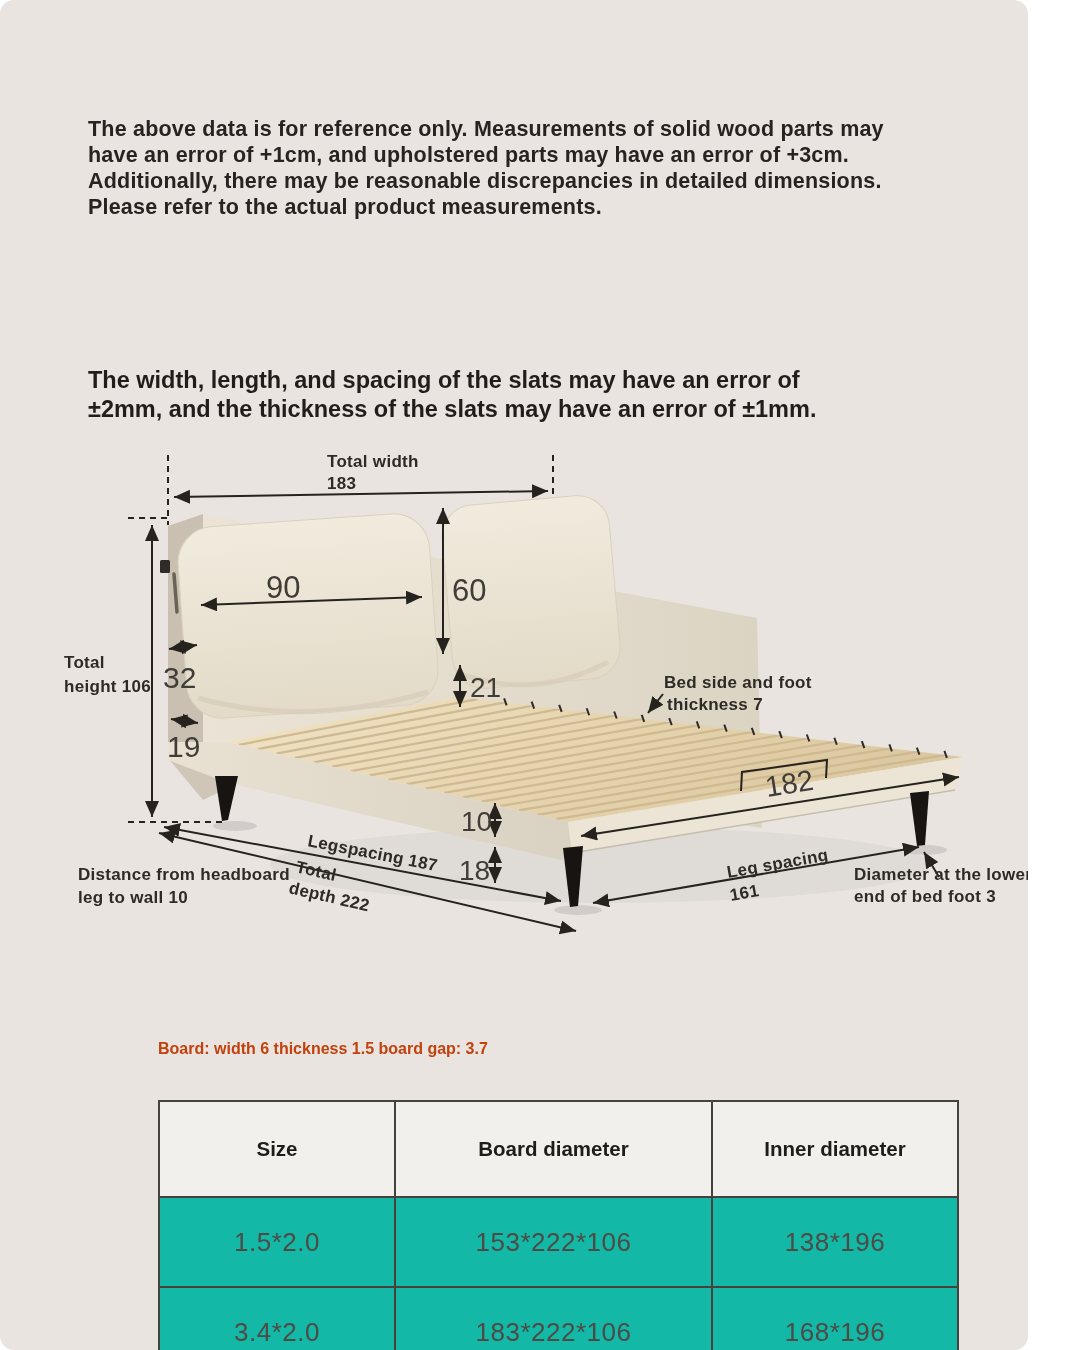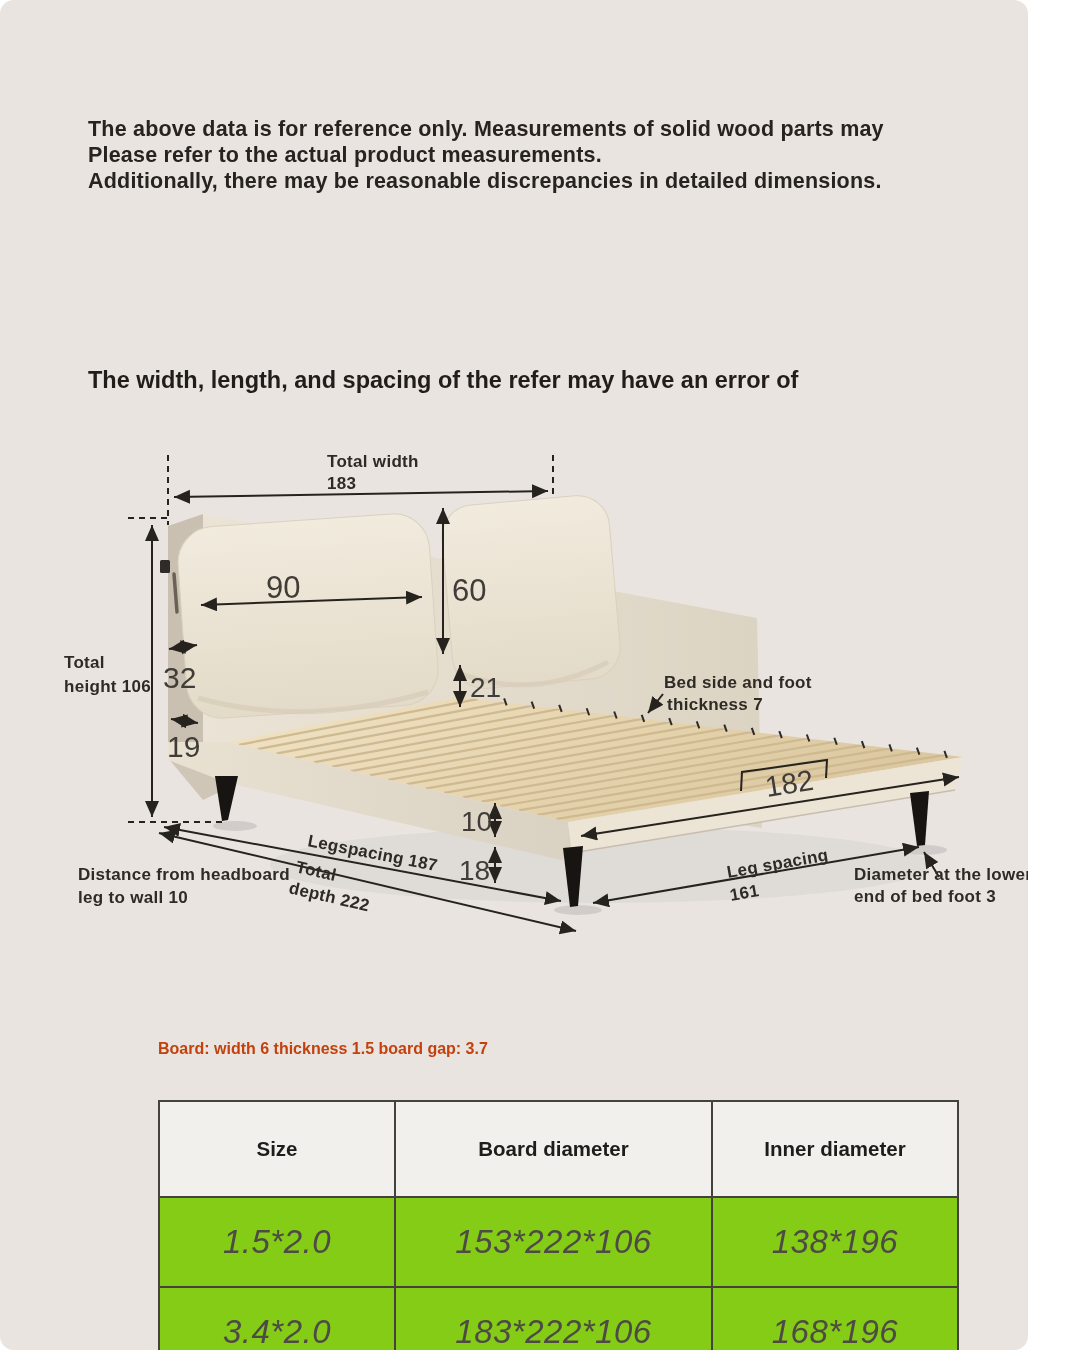--- a/index.html
+++ b/index.html
@@ -6,39 +6,41 @@
   .canvas{position:relative;width:1028px;height:1350px;background:#e9e4e0;overflow:hidden;
           font-family:"Liberation Sans", sans-serif;color:#2b2724;border-radius:14px;}
   .abs{position:absolute;}
   .notice{left:88px;top:116px;font-size:21.5px;line-height:26px;font-weight:700;letter-spacing:.2px;color:#272320;}
   .dim-heading{left:88px;top:264px;font-size:25px;font-weight:700;color:#1f1c1a;}
   .slats-note{left:88px;top:366px;font-size:23.5px;line-height:29px;font-weight:700;color:#201d1b;}
   .board-note{left:158px;top:1040px;font-size:16px;font-weight:700;color:#c2410c;text-align:center;}
   table.spec{position:absolute;left:158px;top:1100px;border-collapse:collapse;table-layout:fixed;}
   table.spec td,table.spec th{border:2px solid #45413d;text-align:center;vertical-align:middle;padding:16px;}
   table.spec th{height:62px;background:#f2f0ed;font-size:20.5px;font-weight:700;color:#1f1d1b;}
-  table.spec td{height:56px;background:#84cc16;font-size:33px;font-weight:400;color:#4e4a45;letter-spacing:.5px;font-style:italic;}
+  table.spec td{height:56px;background:#14b8a6;font-size:26px;font-weight:400;color:#4e4a45;letter-spacing:.5px;}
   svg text{font-family:"Liberation Sans", sans-serif;}
   .lbl{font-size:17px;font-weight:700;fill:#2e2a26;letter-spacing:.3px;}
   .num{font-weight:400;fill:#403c37;}
 </style>
 </head>
 <body>
 
 <div class="canvas">
 
   <div class="abs notice">
     <div>The above data is for reference only. Measurements of solid wood parts may</div>
+    <div>have an error of +1cm, and upholstered parts may have an error of +3cm.</div>
+    <div>Additionally, there may be reasonable discrepancies in detailed dimensions.</div>
     <div>Please refer to the actual product measurements.</div>
-    <div>Additionally, there may be reasonable discrepancies in detailed dimensions.</div>
   </div>
 
 
   <div class="abs slats-note">
-    <div>The width, length, and spacing of the refer may have an error of</div>
+    <div>The width, length, and spacing of the slats may have an error of</div>
+    <div>±2mm, and the thickness of the slats may have an error of ±1mm.</div>
   </div>
 
   <svg class="abs" style="left:0;top:430px;" width="1080" height="520" viewBox="0 430 1080 520">
     <defs>
       <marker id="ah" markerWidth="9" markerHeight="8" refX="8" refY="3.5" orient="auto-start-reverse">
         <path d="M0,0 L8,3.5 L0,7 Z" fill="#26231f"></path>
       </marker>
       <linearGradient id="deckGrad" x1="0" y1="0" x2="1" y2="0.25">
         <stop offset="0" stop-color="#f1e3c6"></stop>
           <stop offset="0.55" stop-color="#e6d4ae"></stop>

